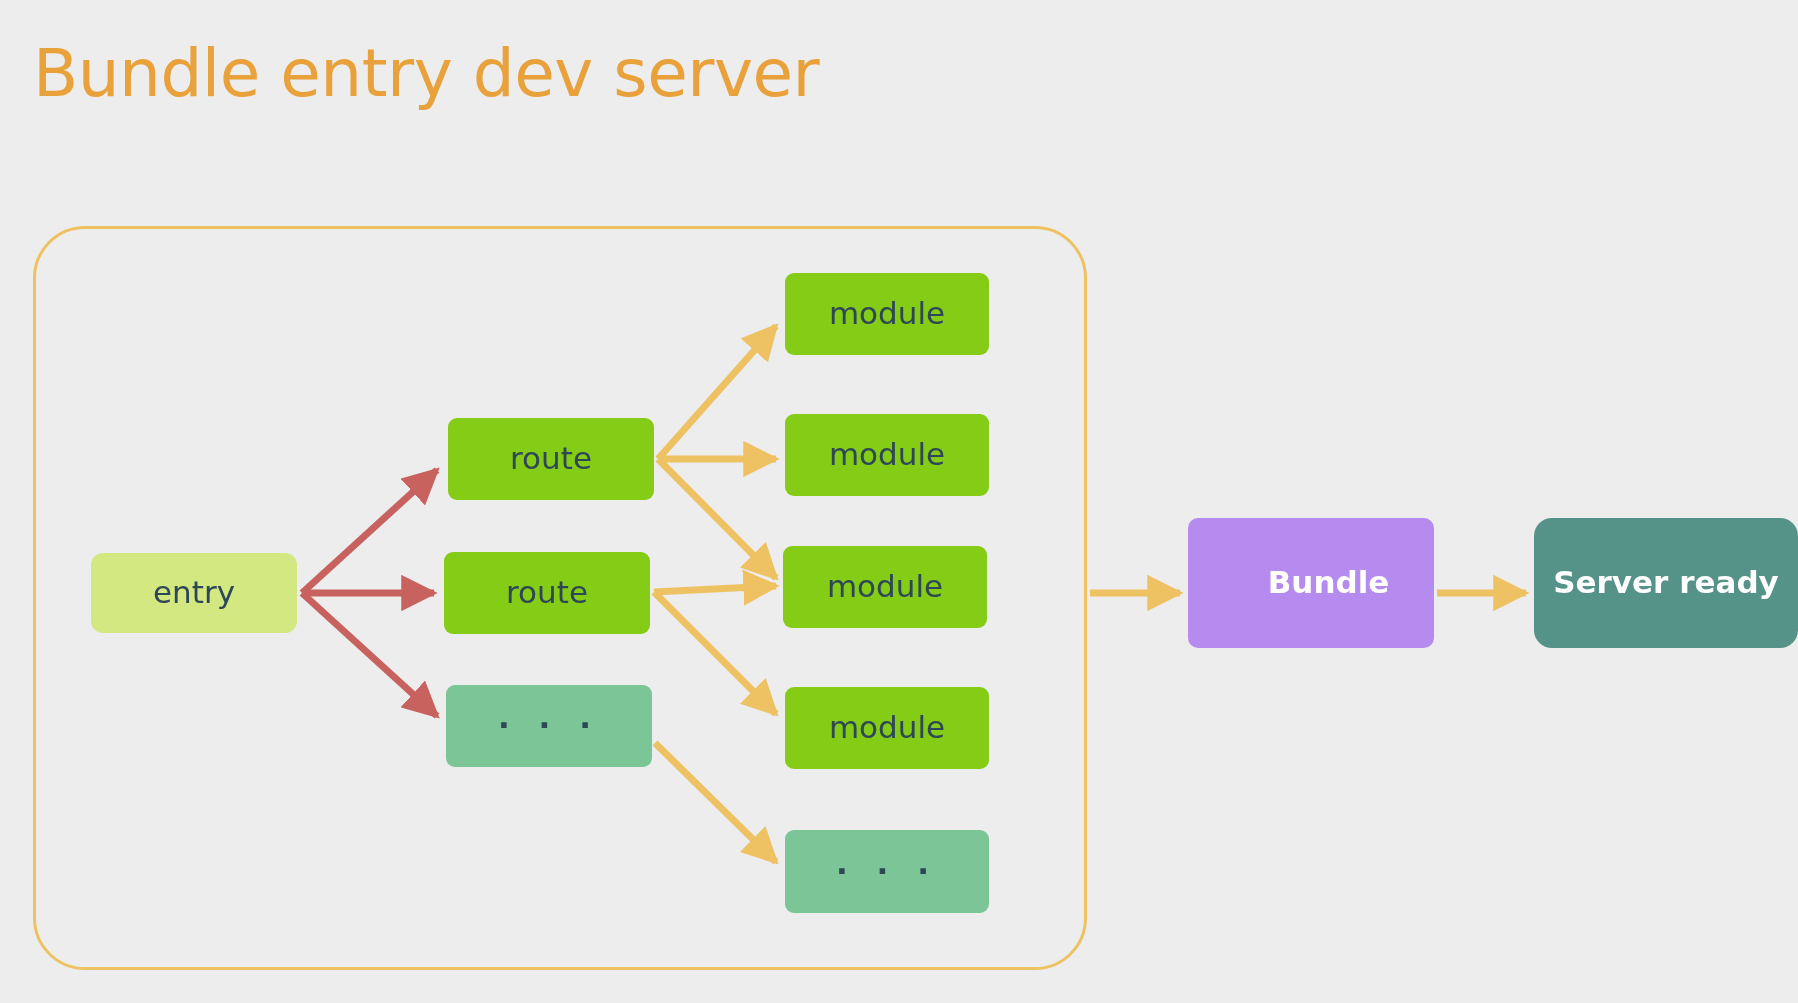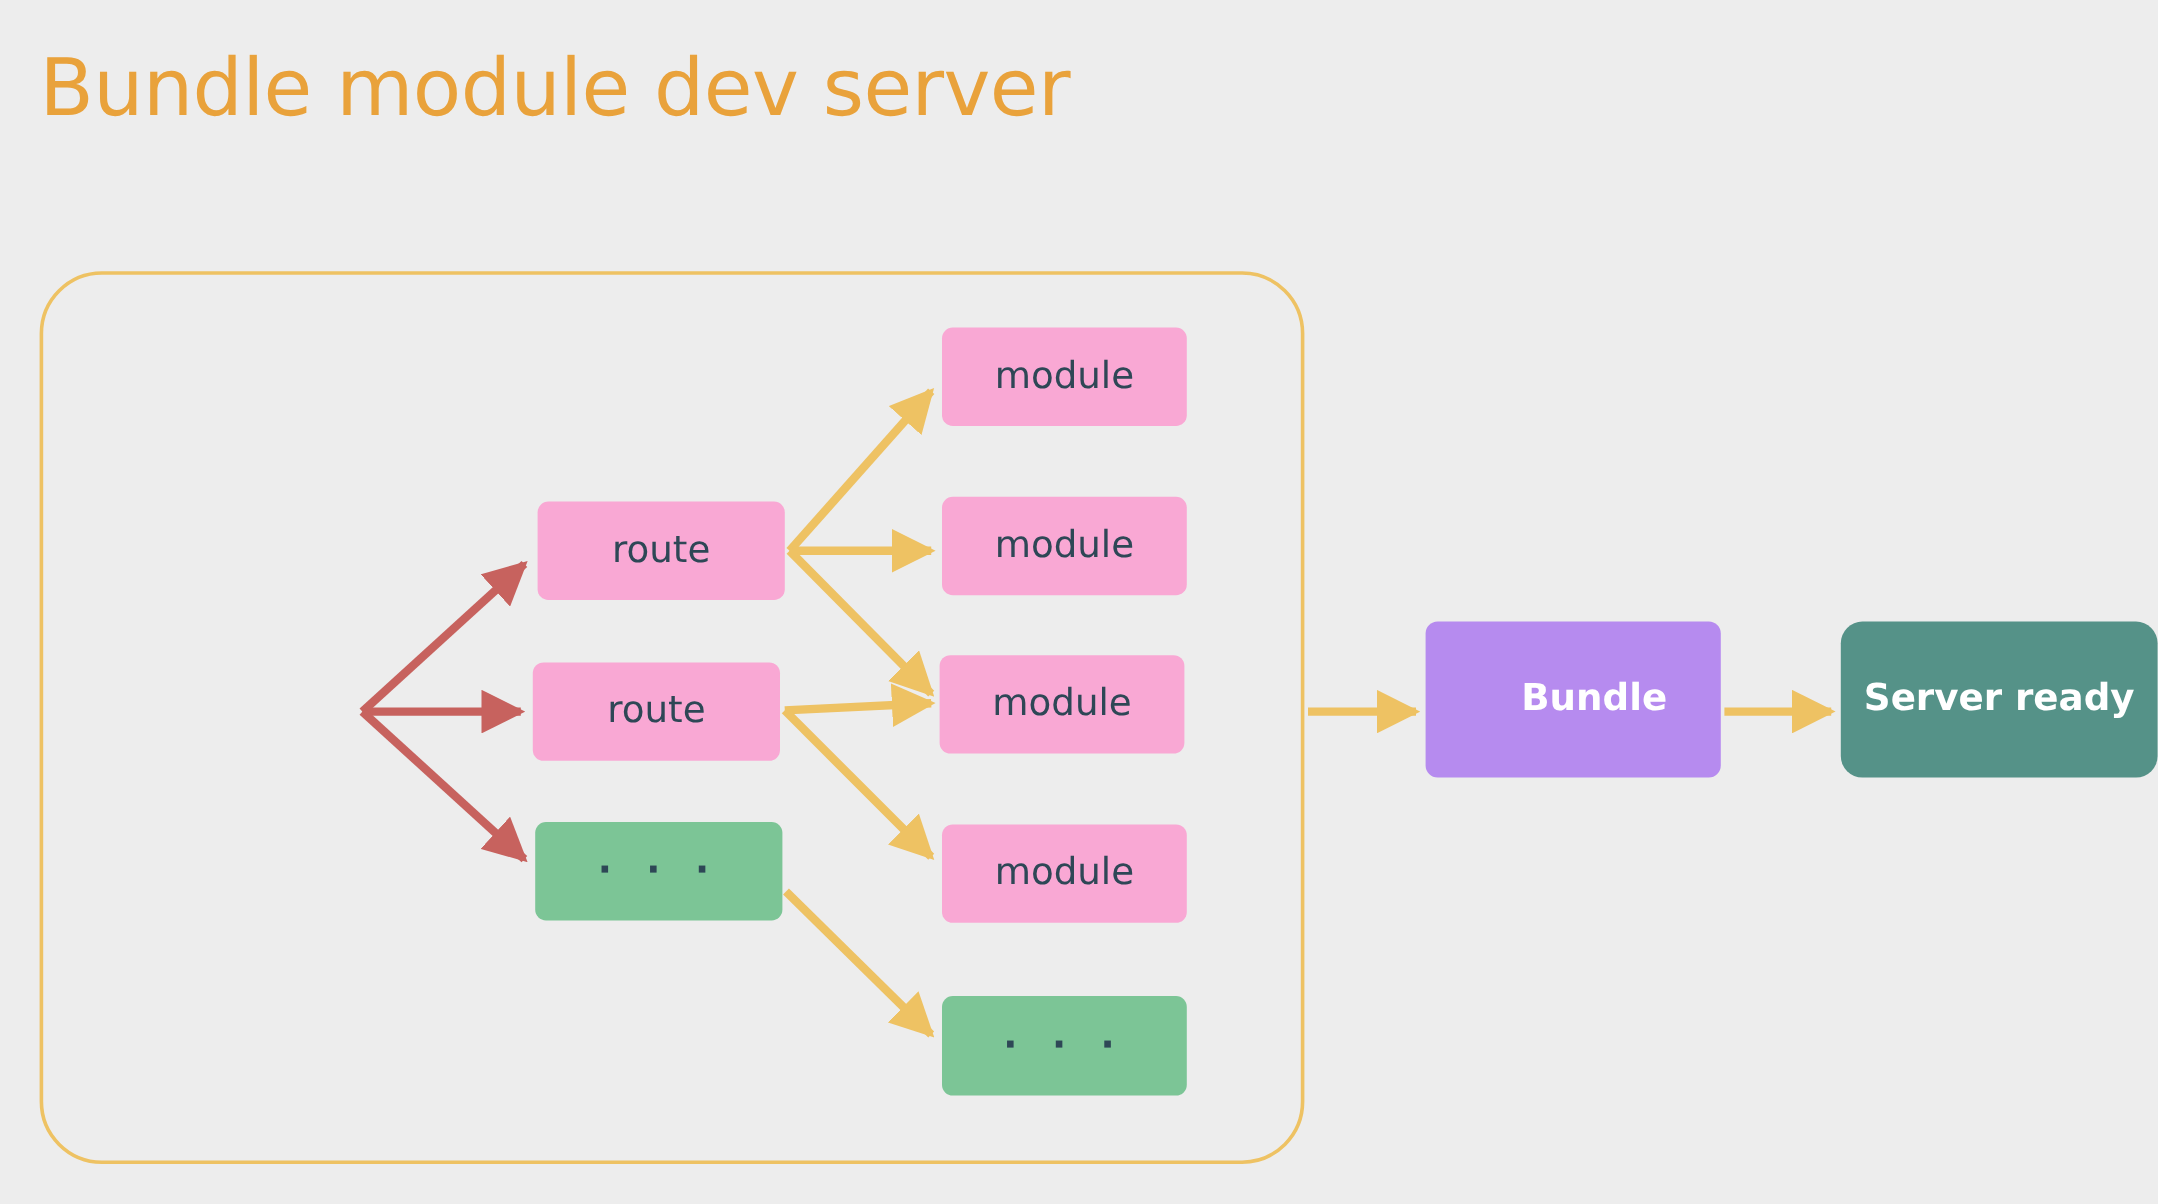--- a/index.html
+++ b/index.html
@@ -53,21 +53,21 @@
     line-height: 1.16;
   }
   .n-entry {
     background: #d3e881;
     color: #2e4756;
     font-size: 31px;
     font-weight: 400;
     border-radius: 12px;
   }
   .n-green {
-    background: #f9a8d4;
+    background: #84cc16;
     color: #2e4756;
     font-size: 31px;
     font-weight: 400;
   }
   .n-dots {
     background: #7cc596;
     color: #2e4756;
     font-size: 31px;
     letter-spacing: 9px;
     font-weight: 700;
@@ -96,21 +96,21 @@
     border: 3px solid #eec263;
     border-radius: 52px;
     background: transparent;
   }
 </style>
 </head>
 <body>
 
 <div id="stage">
 
-  <div id="title">Bundle module dev server</div>
+  <div id="title">Bundle entry dev server</div>
 
   <div id="group-box"></div>
 
   <svg id="edges" viewBox="0 0 1798 1003" width="1798" height="1003">
     <defs>
       <marker id="arrow-red" viewBox="0 0 10 10" refX="9" refY="5" markerWidth="5.2" markerHeight="5.2" orient="auto-start-reverse">
         <path d="M 0 0 L 10 5 L 0 10 z" fill="#c7625e"></path>
       </marker>
       <marker id="arrow-amber" viewBox="0 0 10 10" refX="9" refY="5" markerWidth="5.2" markerHeight="5.2" orient="auto-start-reverse">
         <path d="M 0 0 L 10 5 L 0 10 z" fill="#eec263"></path>
@@ -136,20 +136,23 @@
       <line x1="654" y1="592" x2="776" y2="714" stroke="#eec263" stroke-width="7" marker-end="url(#arrow-amber)"></line>
 
       <line x1="655" y1="743" x2="776" y2="862" stroke="#eec263" stroke-width="7" marker-end="url(#arrow-amber)"></line>
 
       <line x1="1090" y1="593" x2="1180" y2="593" stroke="#eec263" stroke-width="7" marker-end="url(#arrow-amber)"></line>
 
       <line x1="1437" y1="593" x2="1526" y2="593" stroke="#eec263" stroke-width="7" marker-end="url(#arrow-amber)"></line>
     </g>
   </svg>
 
+  <div class="node n-entry" style="left:91px; top:553px; width:206px; height:80px;">
+    <span class="label">entry</span>
+  </div>
 
   <div class="node n-green" style="left:448px; top:418px; width:206px; height:82px;">
     <span class="label">route</span>
   </div>
 
   <div class="node n-green" style="left:444px; top:552px; width:206px; height:82px;">
     <span class="label">route</span>
   </div>
 
   <div class="node n-dots" style="left:446px; top:685px; width:206px; height:82px;">

